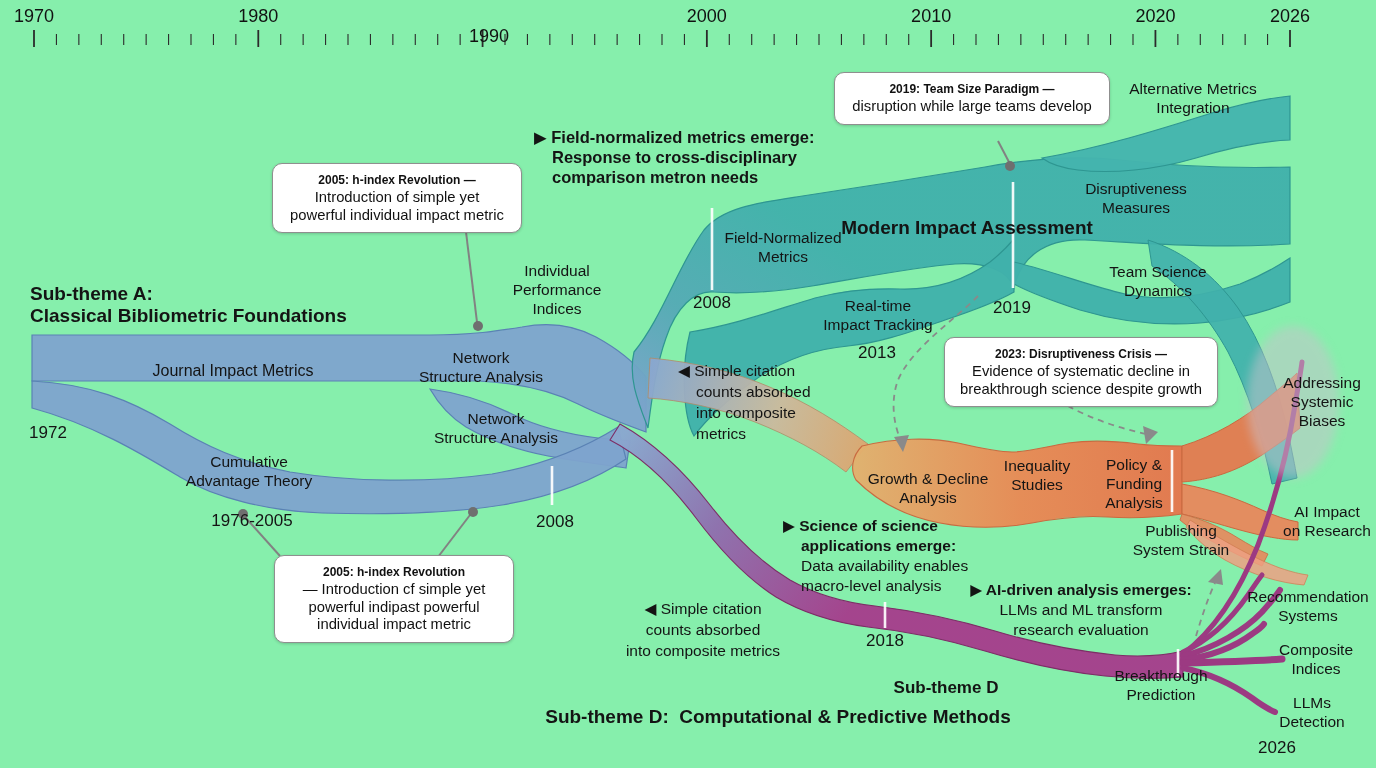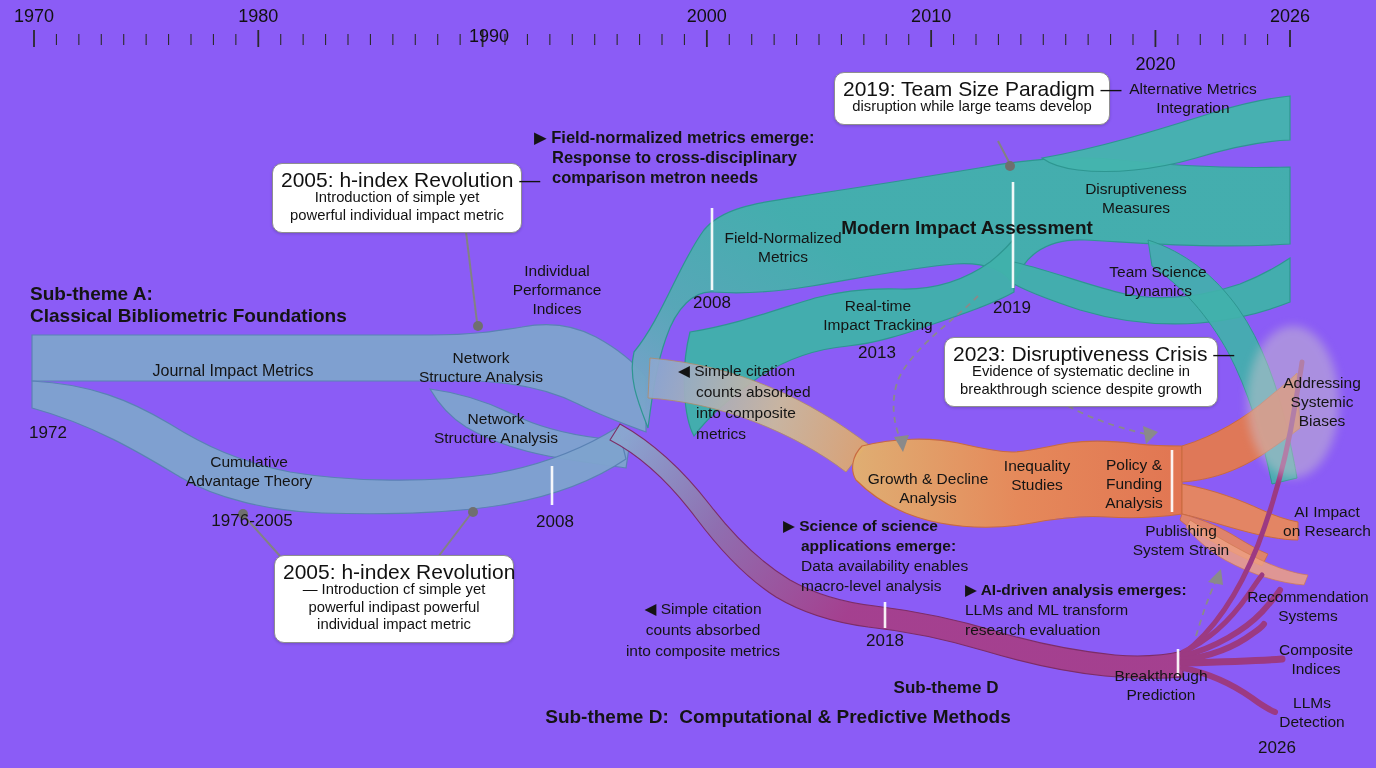--- a/index.html
+++ b/index.html
@@ -1,32 +1,32 @@
 <!DOCTYPE html>
 <html><head>
 <meta charset="utf-8">
 <style>
   html,body{margin:0;padding:0;background:#fff;}
-  .stage{position:relative;width:1376px;height:768px;background:#8b5cf6;overflow:hidden;
+  .stage{position:relative;width:1376px;height:768px;background:#86efac;overflow:hidden;
          font-family:"Liberation Sans","DejaVu Sans",sans-serif;color:#111;}
   svg.art{position:absolute;left:0;top:0;}
   .labels,.boxes{position:absolute;left:0;top:0;width:100%;height:100%;pointer-events:none;}
   .lbl{position:absolute;font-size:15.5px;line-height:19px;text-align:center;color:#141414;}
   .lbl>div{white-space:pre;}
   .ctr{transform:translateX(-50%);}
   .left{text-align:left;}
   .yr{font-size:17px;}
   .bold{font-weight:bold;}
   .big{font-size:19px;line-height:22px;font-weight:bold;}
   .note{font-size:15.5px;line-height:20px;text-align:left;}
   .note .ind{padding-left:18px;}
   .year-label{position:absolute;top:6px;transform:translateX(-50%);font-size:18px;color:#111;white-space:pre;}
   .abox{position:absolute;background:#fff;border:1.6px solid #8f8f8f;border-radius:10px;
         padding:7px 8px 8px;text-align:center;box-shadow:0 1px 3px rgba(0,0,0,.18);}
-  .abox .t{font-weight:normal;font-size:21px;line-height:18px;white-space:pre;}
+  .abox .t{font-weight:bold;font-size:12px;line-height:18px;white-space:pre;}
   .abox .l{font-size:14.8px;line-height:17.5px;white-space:pre;}
 </style>
 </head>
 <body>
 
 <div class="stage">
 
   <svg class="art" width="1376" height="768" viewBox="0 0 1376 768">
     <defs>
       <linearGradient id="gTealRise" gradientUnits="userSpaceOnUse" x1="640" y1="420" x2="780" y2="210">
@@ -171,21 +171,21 @@
       <polygon points="1208,582 1223,585 1221,569" fill="#8a8a8a"></polygon>
     </g>
   </svg>
 
   <div id="axis-labels">
       <div class="year-label" style="left: 34px;">1970</div>
       <div class="year-label" style="left: 258.286px;">1980</div>
       <div class="year-label" style="left: 489px; margin-top: 20px;">1990</div>
       <div class="year-label" style="left: 706.857px;">2000</div>
       <div class="year-label" style="left: 931.143px;">2010</div>
-      <div class="year-label" style="left: 1155.43px; margin-top: 48px;">2020</div>
+      <div class="year-label" style="left: 1155.43px;">2020</div>
       <div class="year-label" style="left: 1290px;">2026</div>
     </div>
 
   <div class="labels">
 
     <div class="lbl big ctr" style="left:967px;top:217px">
       <div>Modern Impact Assessment</div>
     </div>
     <div class="lbl big left" style="left:30px;top:283px">
       <div>Sub-theme A:</div>
@@ -316,21 +316,21 @@
       <div class="ind">counts absorbed</div>
       <div class="ind">into composite</div>
       <div class="ind">metrics</div>
     </div>
     <div class="lbl note" style="left:783px;top:516px">
       <div class="bold">▶ Science of science</div>
       <div class="bold ind">applications emerge:</div>
       <div class="ind">Data availability enables</div>
       <div class="ind">macro-level analysis</div>
     </div>
-    <div class="lbl note" style="left:965px;top:580px;width:232px;text-align:left">
+    <div class="lbl note" style="left:965px;top:580px;width:232px;text-align:center">
       <div class="bold">▶ AI-driven analysis emerges:</div>
       <div>LLMs and ML transform</div>
       <div>research evaluation</div>
     </div>
     <div class="lbl ctr" style="left:703px;top:598px;line-height:21px">
       <div>◀ Simple citation</div>
       <div>counts absorbed</div>
       <div>into composite metrics</div>
     </div>
   </div>

